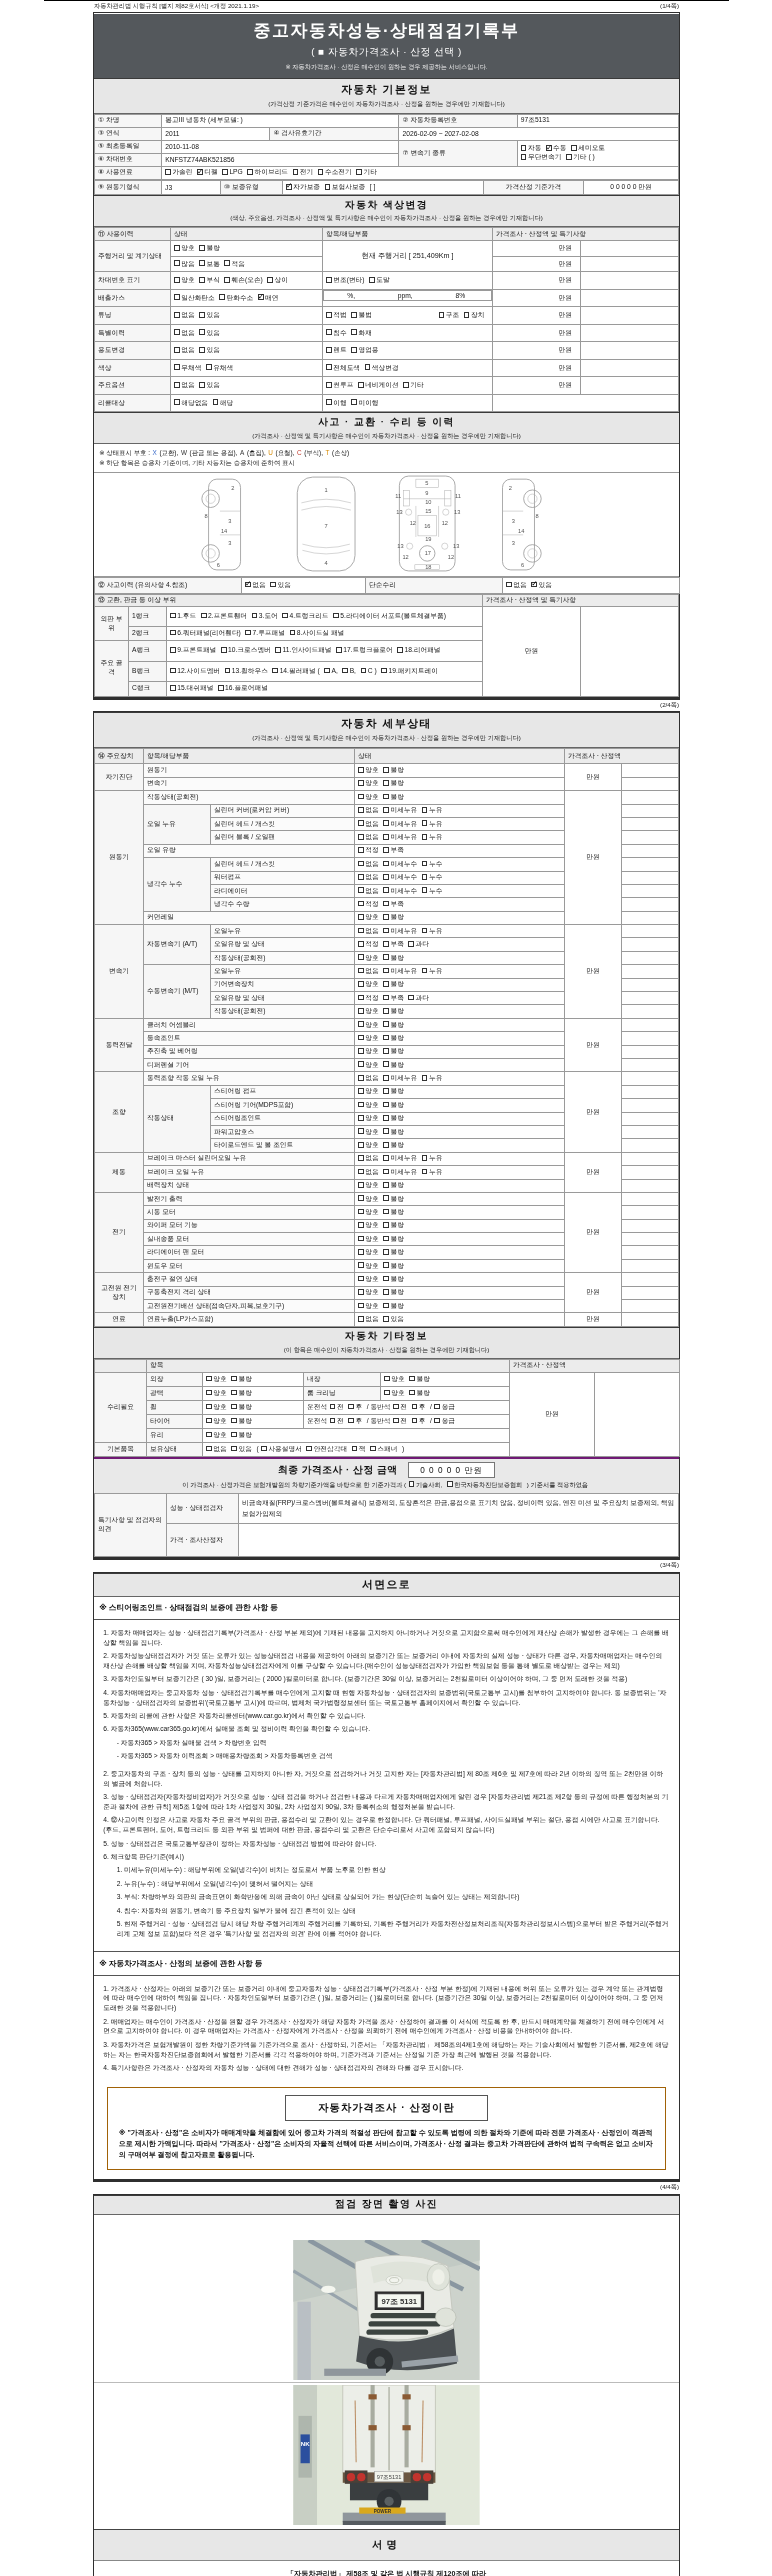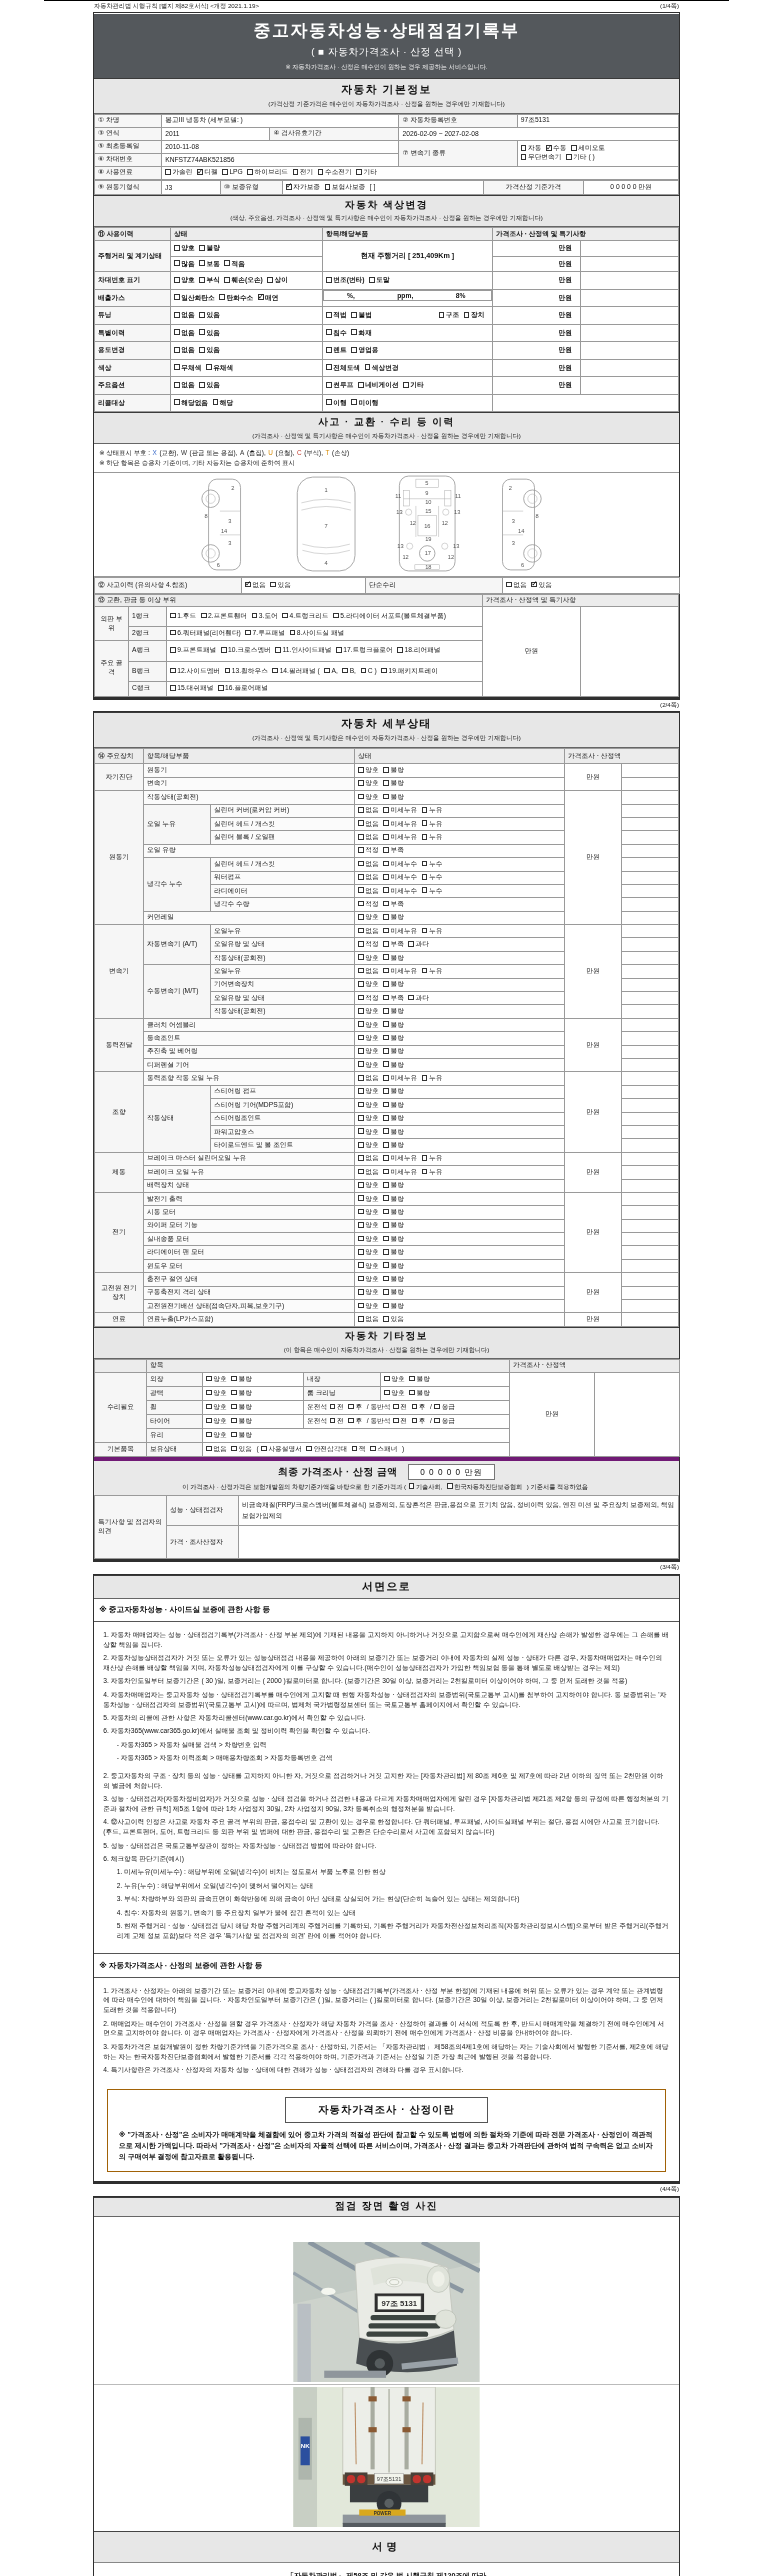--- a/index.html
+++ b/index.html
@@ -46,36 +46,36 @@
   .subt{font-size:7.7px;font-weight:bold;padding:6.2px 5.2px;border-bottom:1px solid #555;}
   .subt2{font-size:7.7px;font-weight:bold;padding:6.2px 5.2px;border-top:1px solid #555;border-bottom:1px solid #555;margin-top:7.2px;}
   .nbody{padding:4.1px 9.3px 2.1px 9.3px;}
   .para{font-size:6.7px;line-height:9.8px;margin:3.6px 0;color:#111;}
   .para.ind1{margin-left:13.4px;}
   .para.gap{margin-top:8.2px;}
   .innerbox{border:1px solid #a16207;margin:8.2px 13.4px 9.3px 13.4px;padding:7.2px 10.3px 8.2px 10.3px;}
   .inboxtitle{border:1px solid #555;width:201px;margin:0 auto;text-align:center;font-size:10.3px;font-weight:bold;letter-spacing:1px;padding:5.2px 0;}
   .inboxtext{font-size:7px;font-weight:bold;line-height:10.8px;margin-top:7.2px;}
   
-  .finalrow{background:#e9e9e9;border-top:4px solid #701a75;padding:3.1px 0 3.6px 0;text-align:center;}
+  .finalrow{background:#e9e9e9;border-top:2px solid #701a75;padding:3.1px 0 3.6px 0;text-align:center;}
   .finalrow .fl{font-size:9.8px;font-weight:bold;letter-spacing:0.5px;display:inline-block;margin-right:8.2px;}
   .finalrow .fv{display:inline-block;border:0.5px solid #777;background:#fff;font-size:8.2px;padding:1.5px 11.3px;letter-spacing:1px;}
   .finalnote{font-size:6.2px;margin-top:2.6px;}
   
   .photoarea{text-align:center;padding:3.1px 0 2.1px 0;margin-top:20px;}
   .photo{display:block;margin:2.1px auto;}
   .photodiv{width:100%;border-top:0.5px solid #bbb;margin:2.1px 0;}
   .signbar{background:#e7e7e7;text-align:center;font-size:10.3px;font-weight:bold;letter-spacing:4.1px;padding:7.7px 0;border-top:1px solid #444;border-bottom:0.5px solid #888;}
   .confirm{text-align:center;font-size:7.2px;line-height:12px;margin-top:6.7px;font-weight:bold;}
   .gl{background:#f6f6f6;text-align:center;}
   .sl{background:#f6f6f6;}
   .il{background:#fbfbfb;}
   .ns{background:#fff;}
   .dtl tr{height:13.4px;}
-  .ovl tr{height:17.5px;font-weight:bold;}
+  .ovl tr{height:17.5px;}
   .oth tr{height:14px;}
 </style>
 </head>
 <body>
 
 <div id="canvas">
   <div class="topline"></div>
   <div class="doc">
 
     <div class="headnote">
@@ -748,21 +748,21 @@
         </tr>
       </tbody>
         </table>
     </div>
     <div class="marker">(3/4쪽)</div>
 
     <div class="page">
       <div class="sechead">
         <div class="st">서면으로</div>
       </div>
-      <div class="subt">※ 중고자동차성능 · 사이드실 보증에 관한 사항 등</div>
+      <div class="subt">※ 스티어링조인트 · 상태점검의 보증에 관한 사항 등</div>
       <div class="nbody">
           <p class="para ind0">1.  자동차 매매업자는 성능 · 상태점검기록부(가격조사 · 산정 부분 제외)에 기재된 내용을 고지하지 아니하거나 거짓으로 고지함으로써 매수인에게 재산상 손해가 발생한 경우에는 그 손해를 배상할 책임을 집니다.</p>
           <p class="para ind0">2.  자동차성능상태점검자가 거짓 또는 오류가 있는 성능상태점검 내용을 제공하여 아래의 보증기간 또는 보증거리 이내에 자동차의 실제 성능 · 상태가 다른 경우, 자동차매매업자는 매수인의 재산상 손해를 배상할 책임을 지며, 자동차성능상태점검자에게 이를 구상할 수 있습니다.(매수인이 성능상태점검자가 가입한 책임보험 등을 통해 별도로 배상받는 경우는 제외)</p>
           <p class="para ind0">3.  자동차인도일부터 보증기간은 ( 30 )일, 보증거리는 ( 2000 )킬로미터로 합니다. (보증기간은 30일 이상, 보증거리는 2천킬로미터 이상이어야 하며, 그 중 먼저 도래한 것을 적용)</p>
           <p class="para ind0">4.  자동차매매업자는 중고자동차 성능 · 상태점검기록부를 매수인에게 고지할 때 현행 자동차성능 · 상태점검자의 보증범위(국토교통부 고시)를 첨부하여 고지하여야 합니다. 동 보증범위는 '자동차성능 · 상태점검자의 보증범위'(국토교통부 고시)에 따르며, 법제처 국가법령정보센터 또는 국토교통부 홈페이지에서 확인할 수 있습니다.</p>
           <p class="para ind0">5.  자동차의 리콜에 관한 사항은 자동차리콜센터(www.car.go.kr)에서 확인할 수 있습니다.</p>
           <p class="para ind0">6.  자동차365(www.car365.go.kr)에서 실매물 조회 및 정비이력 확인을 확인할 수 있습니다.</p>
           <p class="para ind1">- 자동차365 &gt; 자동차 실매물 검색 &gt; 차량번호 입력</p>
           <p class="para ind1">- 자동차365 &gt; 자동차 이력조회 &gt; 매매용차량조회 &gt; 자동차등록번호 검색</p>
           <p class="para ind0 gap">2.  중고자동차의 구조 · 장치 등의 성능 · 상태를 고지하지 아니한 자, 거짓으로 점검하거나 거짓 고지한 자는 [자동차관리법] 제 80조 제6호 및 제7호에 따라 2년 이하의 징역 또는 2천만원 이하의 벌금에 처합니다.</p>

